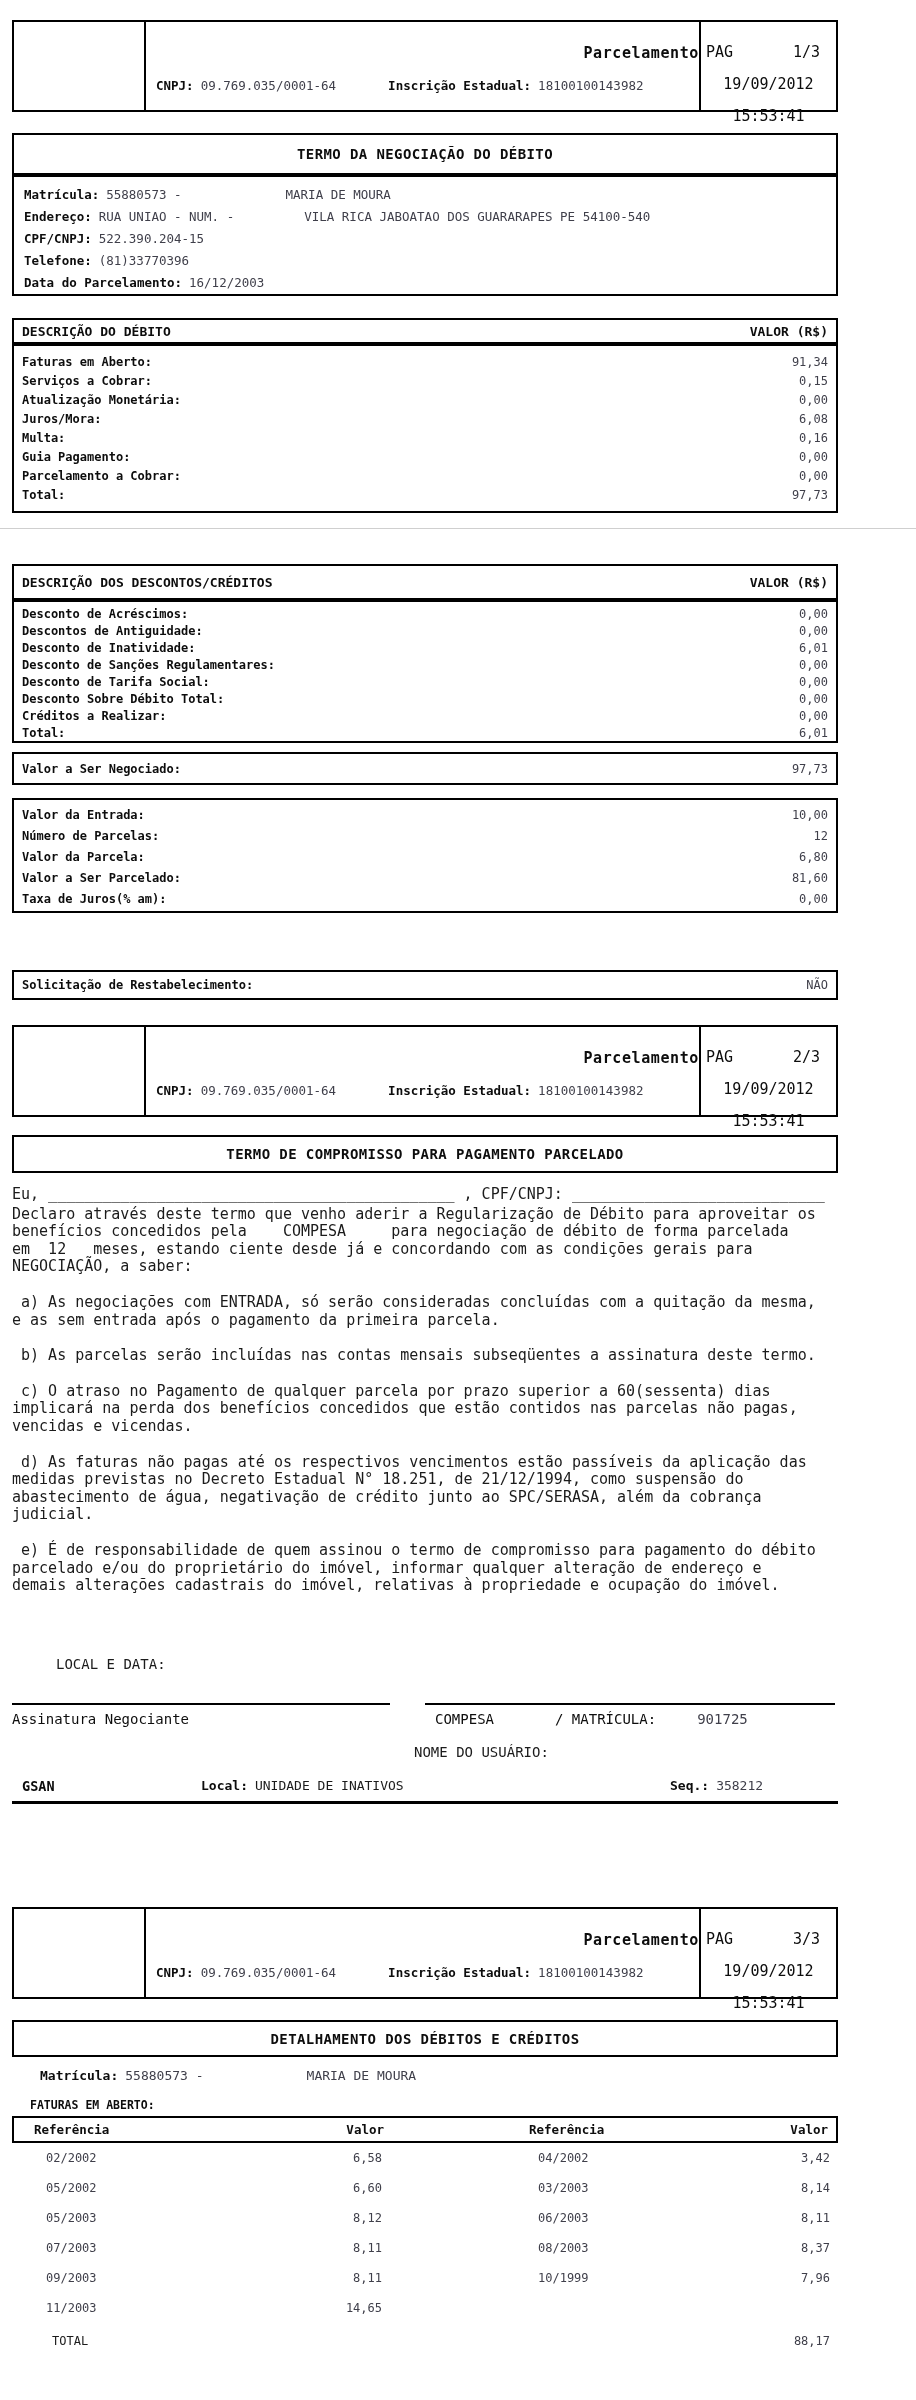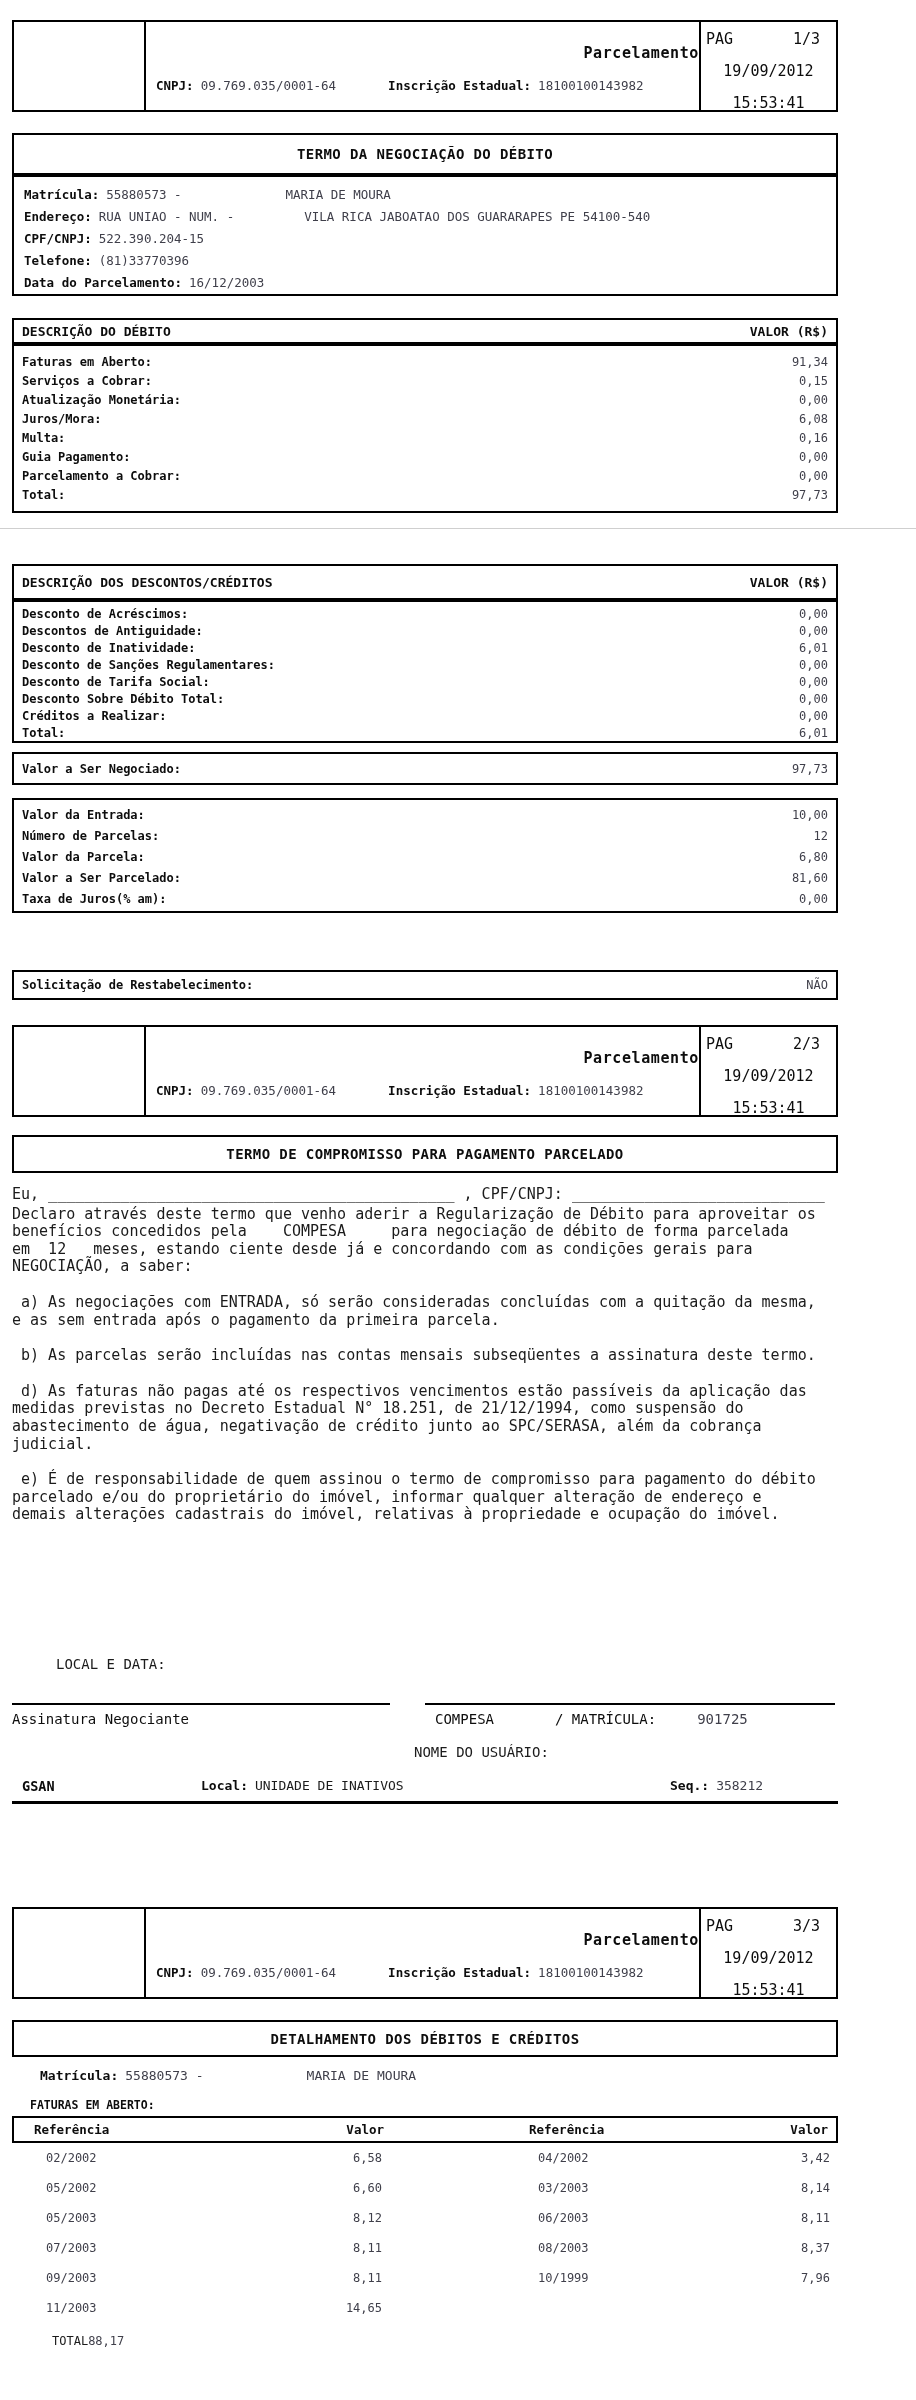--- a/index.html
+++ b/index.html
@@ -11,21 +11,21 @@
   .sec { position:absolute; left:12px; width:826px; box-sizing:border-box; }
   .box { border:2px solid #000; box-sizing:border-box; background:#fff; }
 
   
   .hdr { height:92px; display:flex; }
   .hdr-logo { width:132px; border-right:2px solid #000; box-sizing:border-box; }
   .hdr-mid { flex:1; position:relative; }
   .hdr-title { text-align:right; font-weight:bold; font-size:15px; letter-spacing:.6px; margin-top:22px; }
   .hdr-cnpj { display:flex; padding-left:10px; margin-top:16px; font-size:12.5px; }
   .hdr-cnpj .grp2 { margin-left:52px; }
-  .hdr-pag { width:137px; border-left:2px solid #000; box-sizing:border-box; font-size:15px; padding-top:8px; }
+  .hdr-pag { width:137px; border-left:2px solid #000; box-sizing:border-box; font-size:15px; padding-top:21px; }
   .pagrow { display:flex; justify-content:space-between; padding:0 16px 0 5px; }
   .hdr-pag .ctr { text-align:center; margin-top:14px; }
 
   .title-box { border:2px solid #000; box-sizing:border-box; display:flex; align-items:center; justify-content:center;
     font-weight:bold; font-size:14px; letter-spacing:.4px; background:#fff; }
 
   .list-head { border:2px solid #000; box-sizing:border-box; display:flex; justify-content:space-between; align-items:center;
     font-weight:bold; font-size:13px; padding:0 8px; }
   .list-body { border:2px solid #000; box-sizing:border-box; padding:6px 8px 0 8px; font-size:12px; }
   .lrow { display:flex; justify-content:space-between; align-items:center; }
@@ -51,21 +51,21 @@
 
   .gsan-row { height:30px; border-bottom:3px solid #000; position:relative; font-size:13px; }
   .gsan-row .abs { position:absolute; top:4px; white-space:nowrap; }
 
   .ft-head, .ft-row { display:grid; grid-template-columns:190px 180px 250px 1fr; align-items:center; }
   .ft-head { border:2px solid #000; box-sizing:border-box; height:27px; font-weight:bold; font-size:12.5px; }
   .ft-head .c1 { padding-left:20px; } .ft-head .c3 { padding-left:145px; }
   .ft-row { height:30px; font-size:12px; color:#3f3f4a; }
   .ft-row .c1 { padding-left:34px; } .ft-row .c3 { padding-left:156px; }
   .c2, .c4 { text-align:right; } .c4 { padding-right:8px; }
-  .ft-total { display:flex; justify-content:flex-start; height:30px; align-items:center; font-size:12px; color:#3f3f4a;
+  .ft-total { display:flex; justify-content:space-between; height:30px; align-items:center; font-size:12px; color:#3f3f4a;
     padding:0 8px 0 40px; margin-top:3px; }
   .ft-total .t-lbl { color:#1b1b1b; }
 </style>
 </head>
 <body>
 
 <div class="sec box hdr" style="top:20px">
   <div class="hdr-logo"></div>
   <div class="hdr-mid">
     <div class="hdr-title">Parcelamento</div>
@@ -237,20 +237,23 @@
 
 <div class="sec" style="top:1186px">
   <p class="para">Eu, _____________________________________________ , CPF/CNPJ: ____________________________</p>
   <p class="para tight">Declaro através deste termo que venho aderir a Regularização de Débito para aproveitar os
 benefícios concedidos pela    COMPESA     para negociação de débito de forma parcelada
 em  12   meses, estando ciente desde já e concordando com as condições gerais para
 NEGOCIAÇÃO, a saber:</p>
   <p class="para"> a) As negociações com ENTRADA, só serão consideradas concluídas com a quitação da mesma,
 e as sem entrada após o pagamento da primeira parcela.</p>
   <p class="para"> b) As parcelas serão incluídas nas contas mensais subseqüentes a assinatura deste termo.</p>
+  <p class="para"> c) O atraso no Pagamento de qualquer parcela por prazo superior a 60(sessenta) dias
+implicará na perda dos benefícios concedidos que estão contidos nas parcelas não pagas,
+vencidas e vicendas.</p>
   <p class="para"> d) As faturas não pagas até os respectivos vencimentos estão passíveis da aplicação das
 medidas previstas no Decreto Estadual N° 18.251, de 21/12/1994, como suspensão do
 abastecimento de água, negativação de crédito junto ao SPC/SERASA, além da cobrança
 judicial.</p>
   <p class="para"> e) É de responsabilidade de quem assinou o termo de compromisso para pagamento do débito
 parcelado e/ou do proprietário do imóvel, informar qualquer alteração de endereço e
 demais alterações cadastrais do imóvel, relativas à propriedade e ocupação do imóvel.</p>
 </div>
 
 <div class="sec plain" style="top:1656px;padding-left:44px">LOCAL E DATA:</div>

